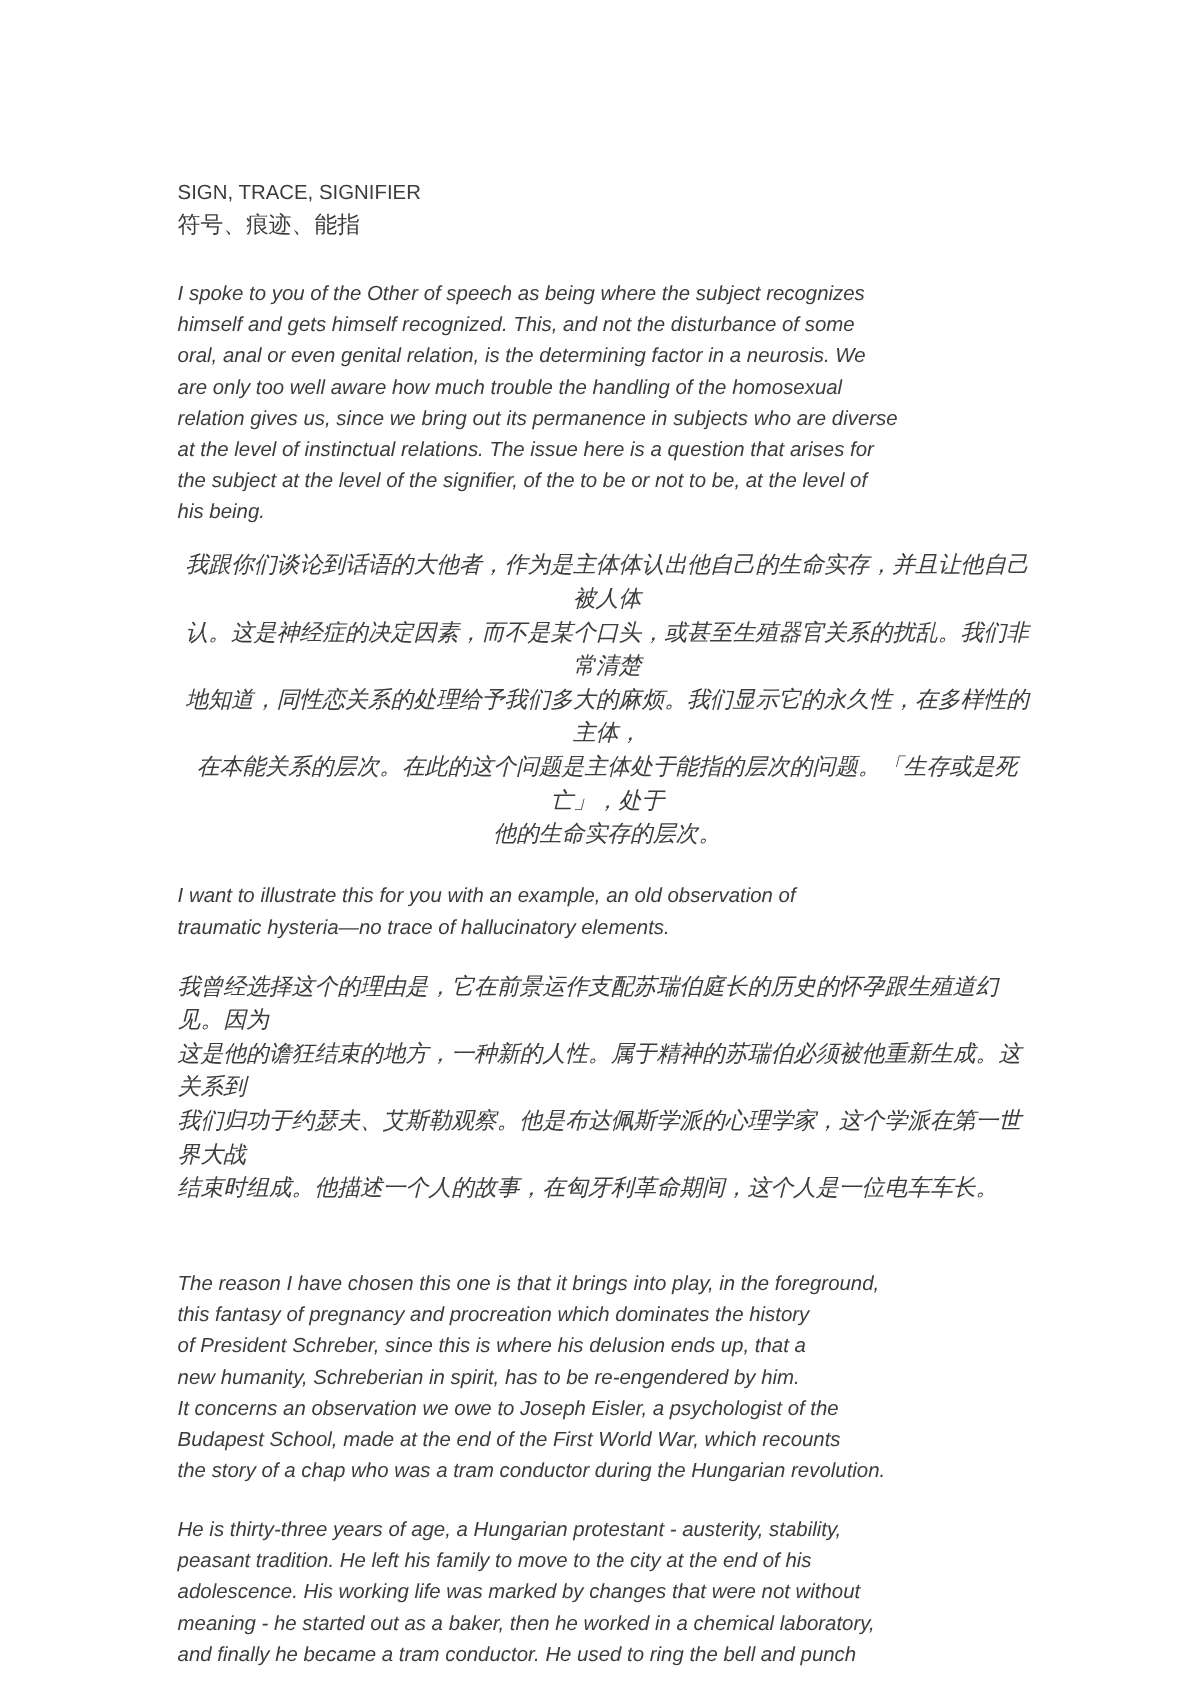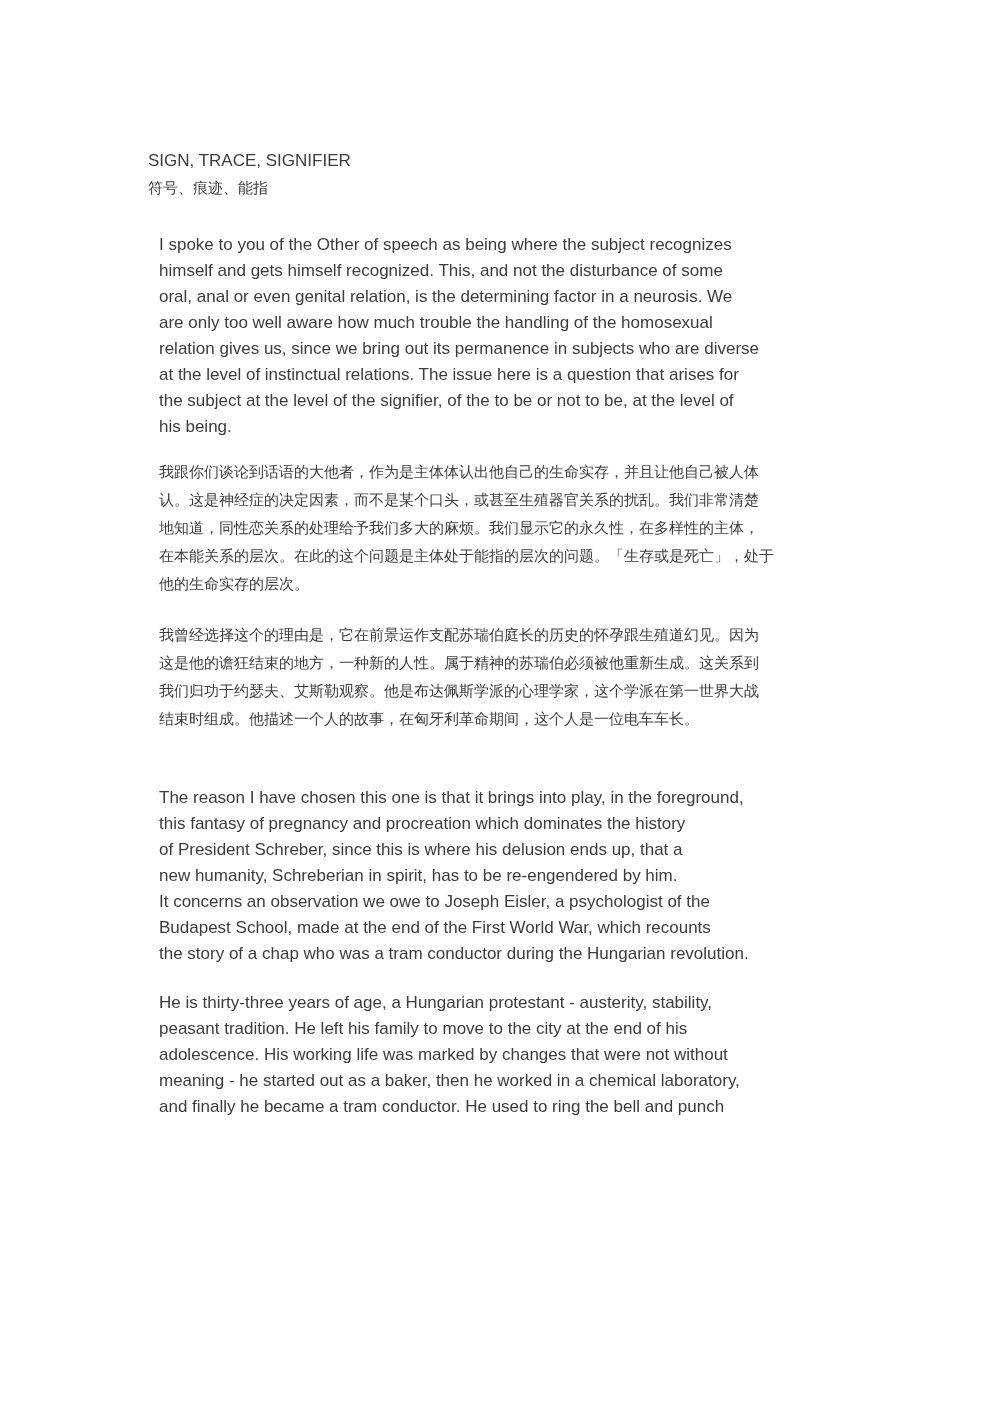--- a/index.html
+++ b/index.html
@@ -21,35 +21,36 @@
     position: absolute;
     left: 148px;
     top: 148px;
     width: 716px;
   }
   .en {
     font-size: 17px;
     line-height: 26px;
   }
   .cn {
-    font-size: 15px;
+    font-size: 19px;
     line-height: 28px;
   }
   .para {
     white-space: pre-line;
-    margin: 11px;
+    margin: 0;
     padding: 0;
+    font-style: italic;
   }
   .title-line {
     margin: 0;
     padding: 0;
     font-weight: normal;
   }
   .mt-p1 { margin-top: 30px; }
-  .mt-p2 { margin-top: 18px; }
+  .mt-p2 { margin-top: 18px; text-align: center; }
   .mt-p3 { margin-top: 24px; }
   .mt-p4 { margin-top: 18px; }
   .mt-p5 { margin-top: 52px; }
   .mt-p6 { margin-top: 23px; }
   .mt-p7 { margin-top: 23px; }
 </style>
 </head>
 <body>
 
 <div class="page">
@@ -67,20 +68,22 @@
 at the level of instinctual relations. The issue here is a question that arises for
 the subject at the level of the signifier, of the to be or not to be, at the level of
 his being.</p>
 
     <p class="para cn mt-p2">我跟你们谈论到话语的大他者，作为是主体体认出他自己的生命实存，并且让他自己被人体
 认。这是神经症的决定因素，而不是某个口头，或甚至生殖器官关系的扰乱。我们非常清楚
 地知道，同性恋关系的处理给予我们多大的麻烦。我们显示它的永久性，在多样性的主体，
 在本能关系的层次。在此的这个问题是主体处于能指的层次的问题。「生存或是死亡」，处于
 他的生命实存的层次。</p>
 
+    <p class="para en mt-p3">I want to illustrate this for you with an example, an old observation of
+traumatic hysteria—no trace of hallucinatory elements.</p>
 
 
     <p class="para cn mt-p6">我曾经选择这个的理由是，它在前景运作支配苏瑞伯庭长的历史的怀孕跟生殖道幻见。因为
 这是他的谵狂结束的地方，一种新的人性。属于精神的苏瑞伯必须被他重新生成。这关系到
 我们归功于约瑟夫、艾斯勒观察。他是布达佩斯学派的心理学家，这个学派在第一世界大战
 结束时组成。他描述一个人的故事，在匈牙利革命期间，这个人是一位电车车长。</p>
 
     <p class="para en mt-p5">The reason I have chosen this one is that it brings into play, in the foreground,
 this fantasy of pregnancy and procreation which dominates the history
 of President Schreber, since this is where his delusion ends up, that a

